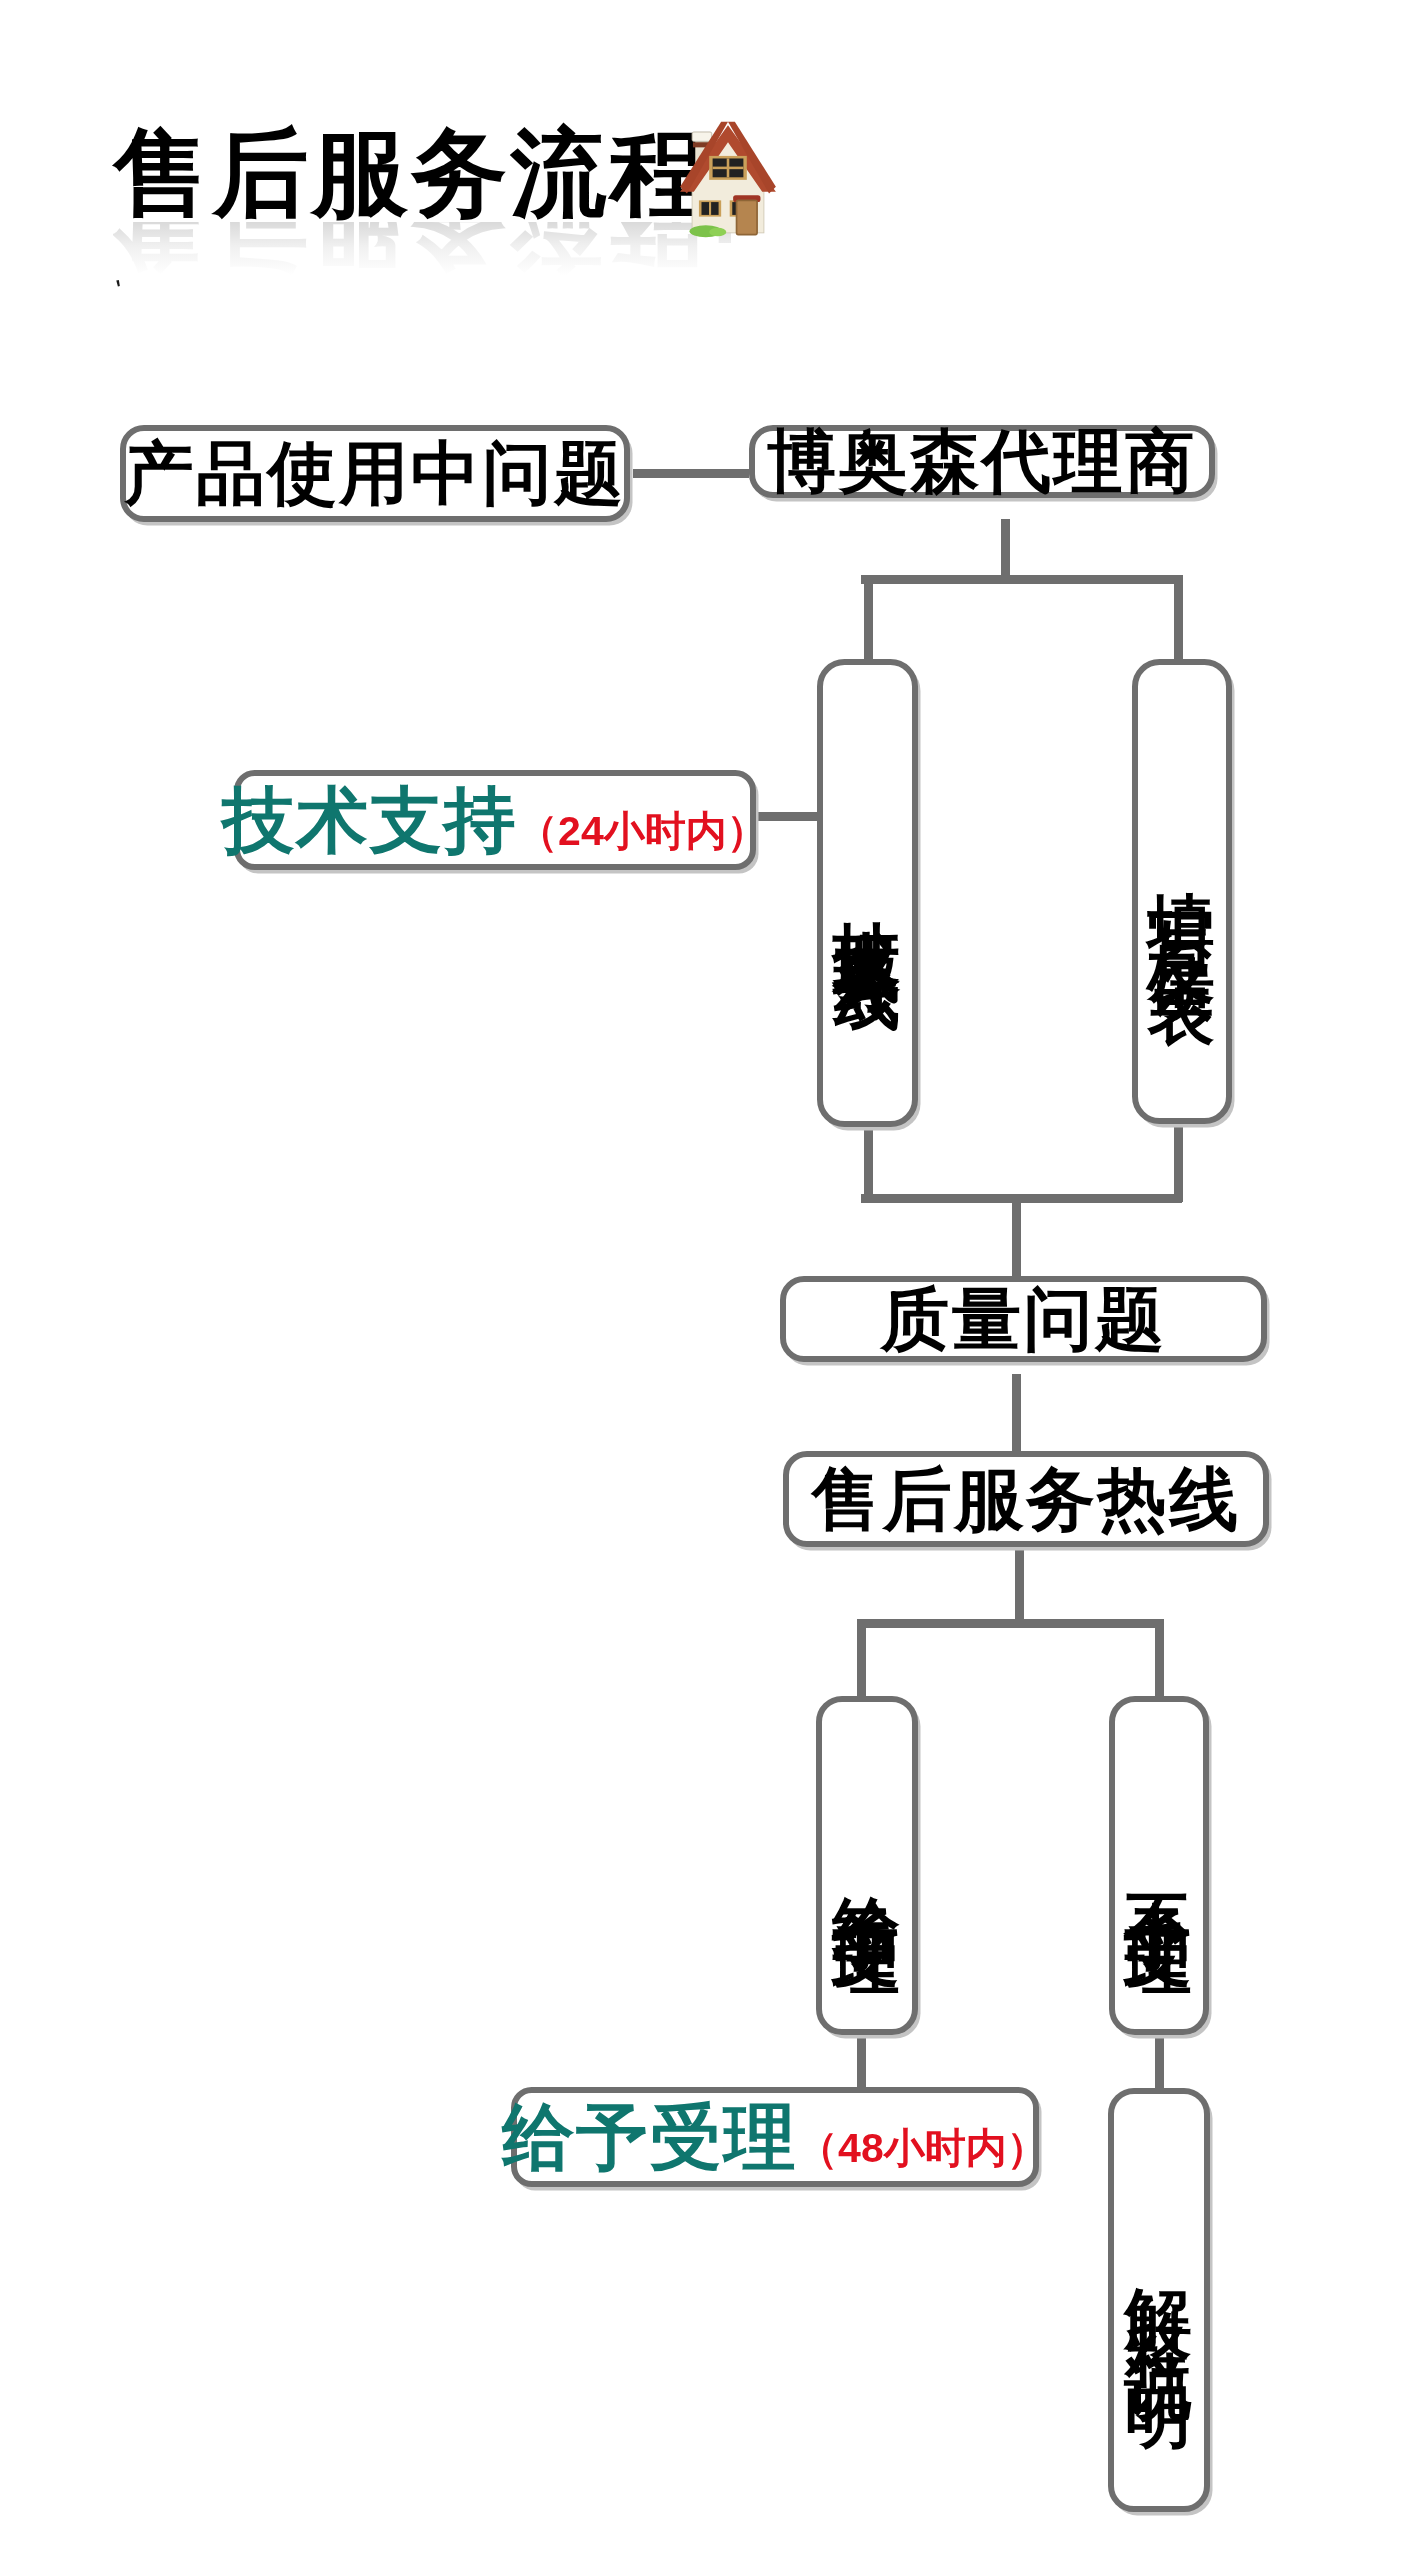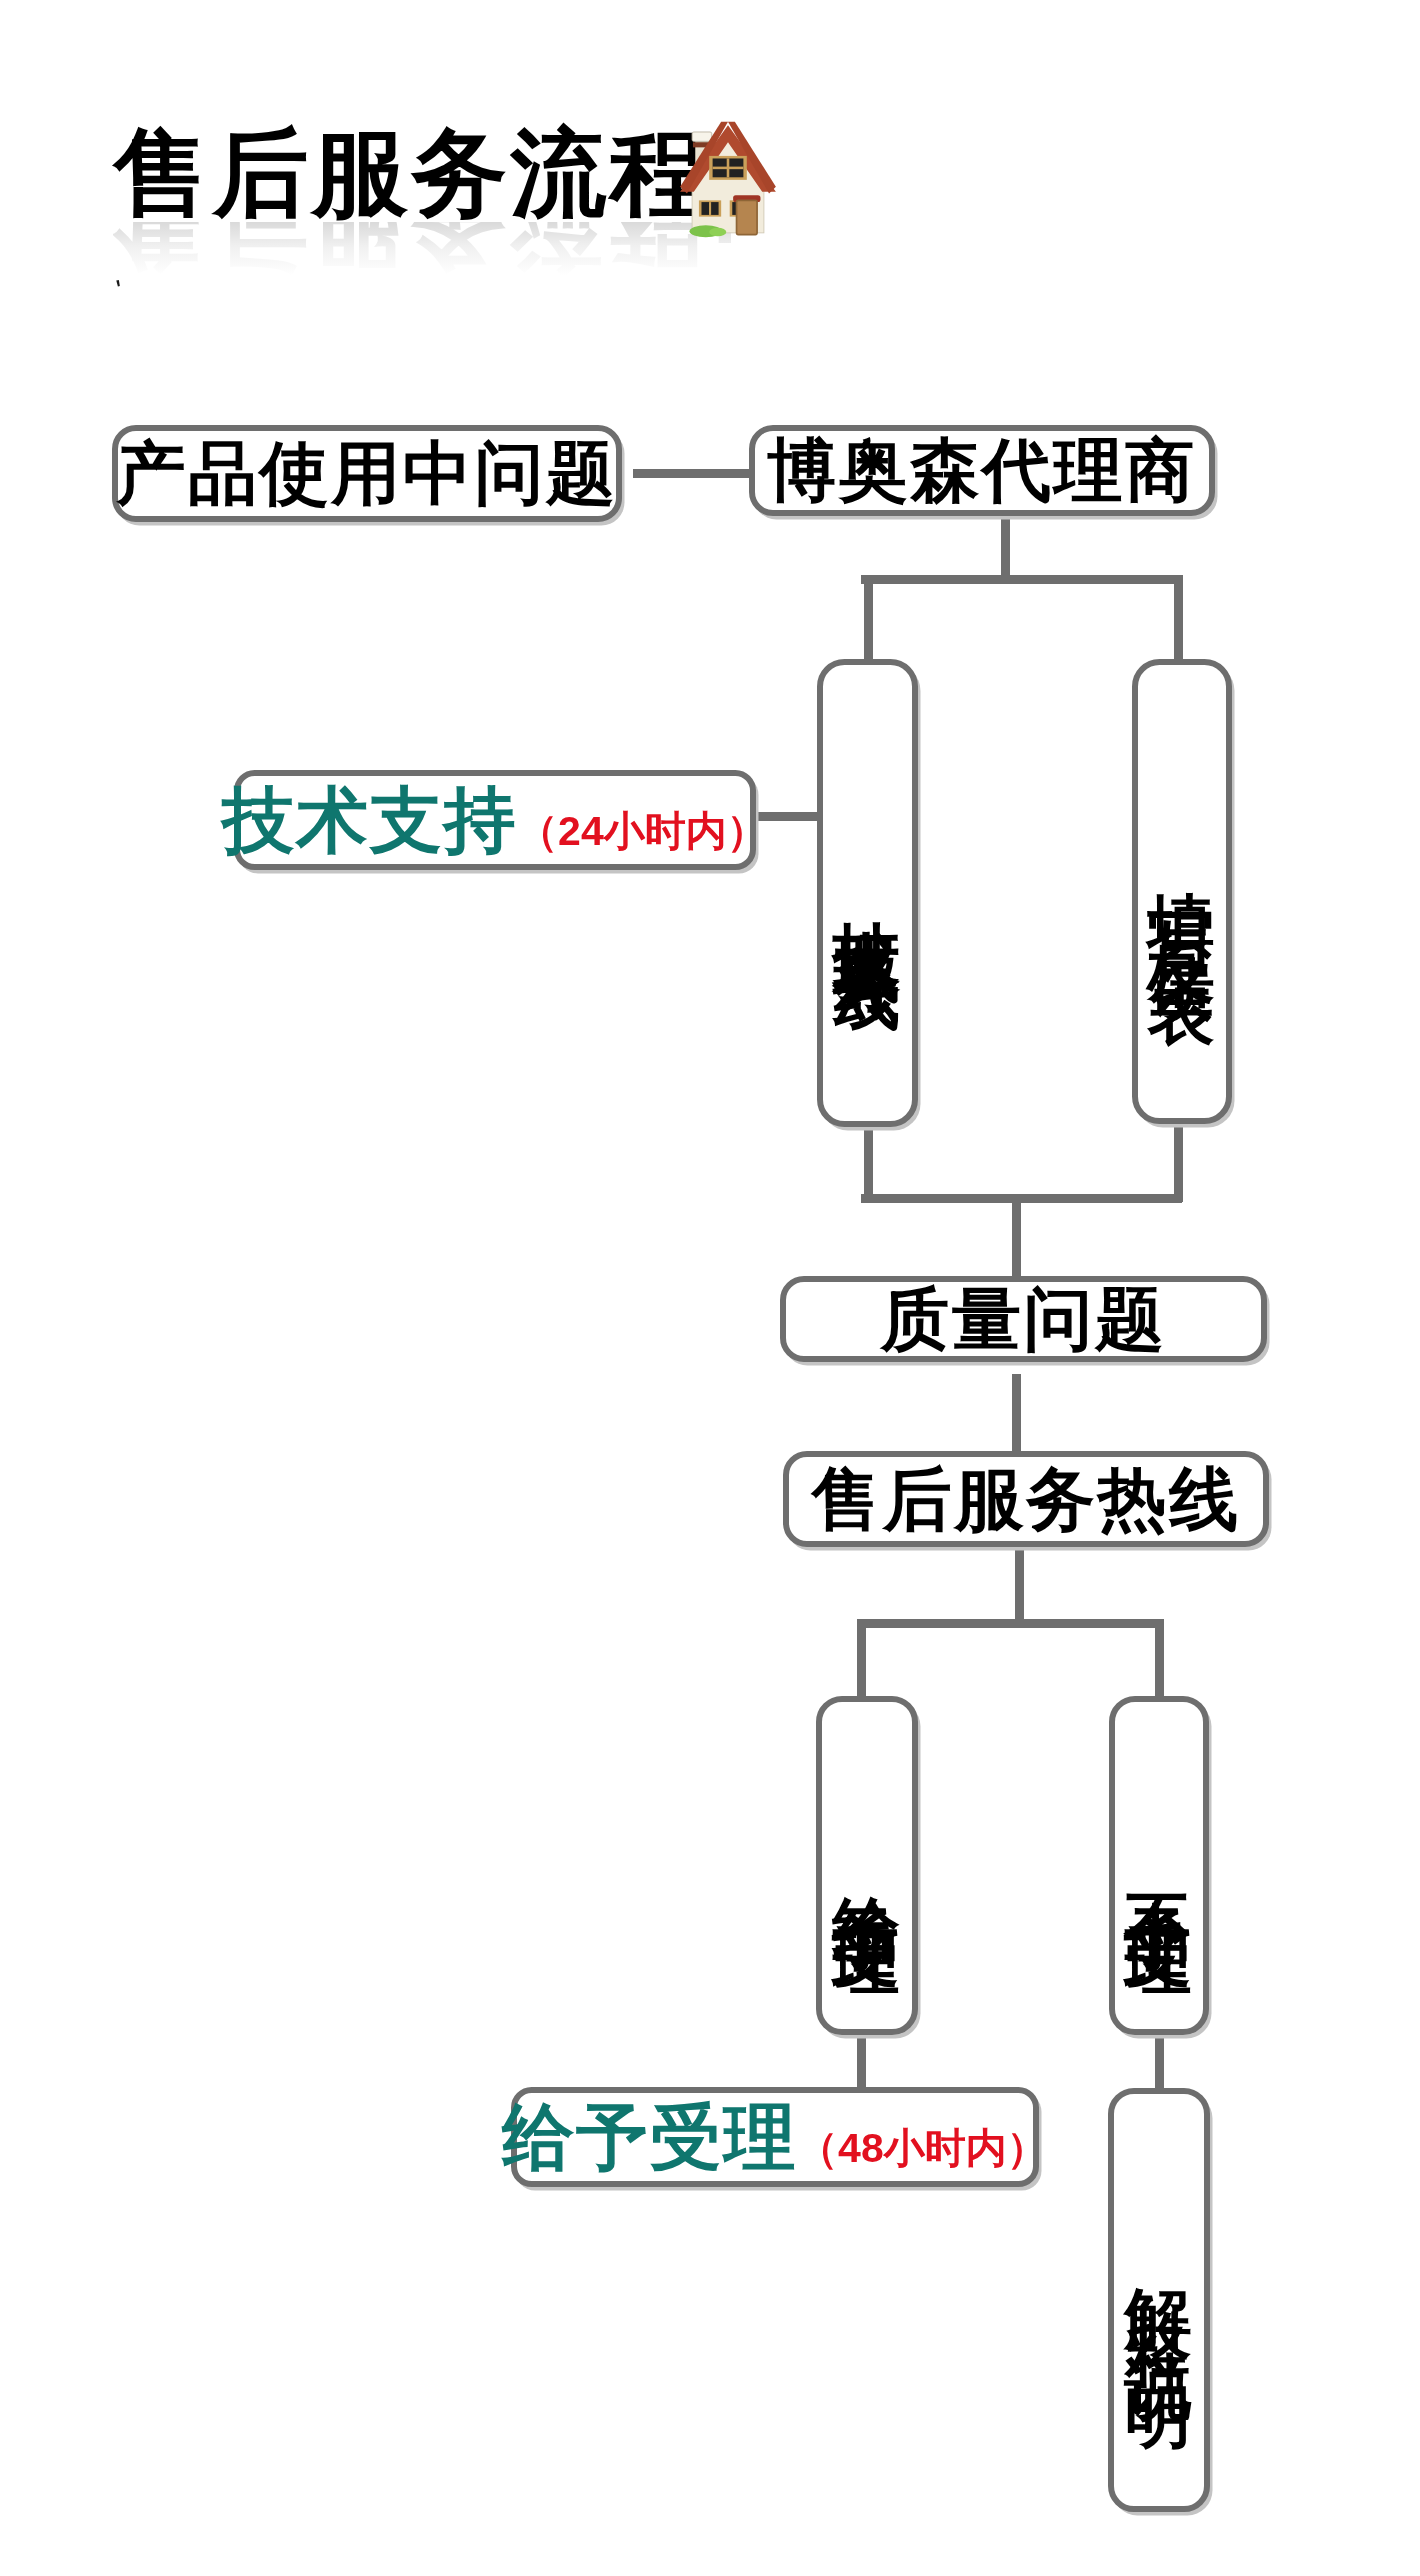--- a/index.html
+++ b/index.html
@@ -109,25 +109,25 @@
   <div class="conn" style="left:861px;top:1194px;width:321px;height:8.6px;"></div>
   <div class="conn" style="left:1012px;top:1200px;width:8.6px;height:79px;"></div>
   <div class="conn" style="left:1012px;top:1374px;width:8.6px;height:81px;"></div>
   <div class="conn" style="left:1015px;top:1544px;width:8.6px;height:81px;"></div>
   <div class="conn" style="left:857px;top:1619px;width:307px;height:8.6px;"></div>
   <div class="conn" style="left:857px;top:1625px;width:8.6px;height:74px;"></div>
   <div class="conn" style="left:1155px;top:1625px;width:8.6px;height:74px;"></div>
   <div class="conn" style="left:857px;top:2032px;width:8.6px;height:58px;"></div>
   <div class="conn" style="left:1155px;top:2032px;width:8.6px;height:60px;"></div>
 
-  <div class="node" style="left:112px;top:425px;width:510px;height:97px;">
+  <div class="node" style="left:120px;top:425px;width:510px;height:97px;">
     <span class="h-label">产品使用中问题</span>
   </div>
 
-  <div class="node" style="left:749px;top:425px;width:466px;height:91px;">
+  <div class="node" style="left:749px;top:425px;width:466px;height:73px;">
     <span class="h-label">博奥森代理商</span>
   </div>
 
   <div class="node" style="left:817px;top:659px;width:101px;height:468px;border-radius:27.5px;">
     <span class="v-label ls-tech">技术服务热线</span>
   </div>
 
   <div class="node" style="left:1132px;top:659px;width:100px;height:465px;border-radius:27.5px;">
     <span class="v-label ls-form">填写反馈表</span>
   </div>

